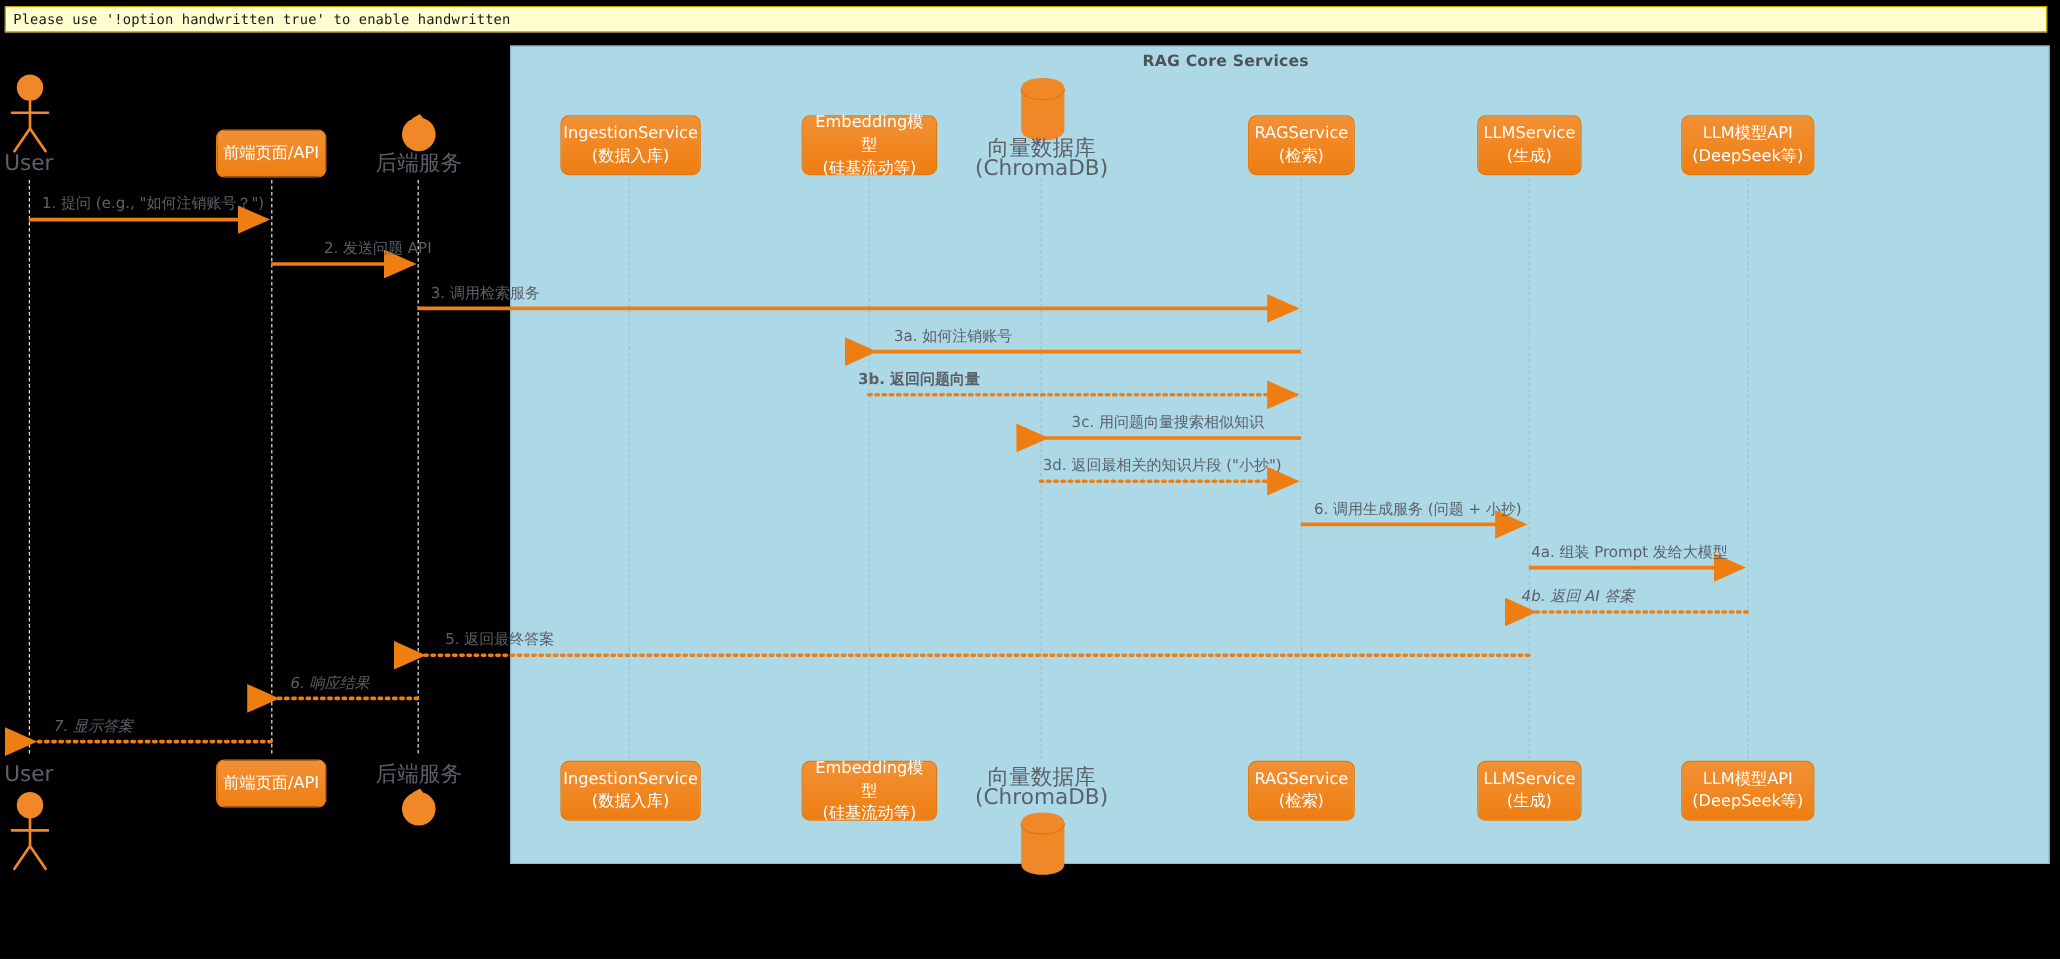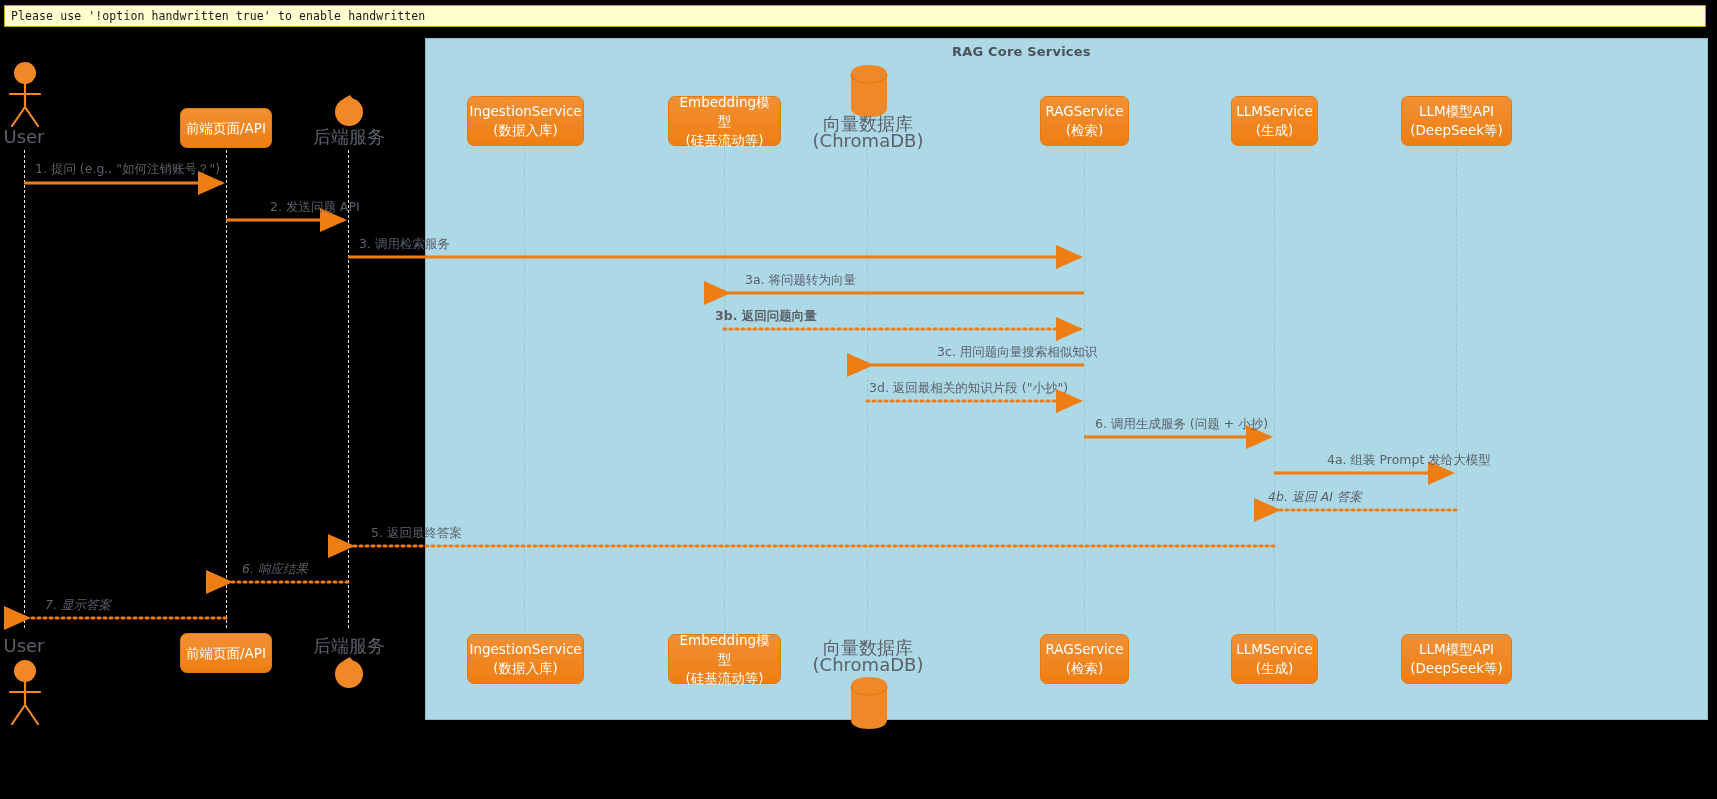--- a/index.html
+++ b/index.html
@@ -287,24 +287,24 @@
     <line x1="1274" y1="546" x2="352" y2="546" stroke="#EE7E12" stroke-width="3" stroke-dasharray="2,4" stroke-linecap="round" marker-end="url(#ah-l)"></line>
 
     <line x1="348" y1="582" x2="230" y2="582" stroke="#EE7E12" stroke-width="3" stroke-dasharray="2,4" stroke-linecap="round" marker-end="url(#ah-l)"></line>
 
     <line x1="226" y1="618" x2="28" y2="618" stroke="#EE7E12" stroke-width="3" stroke-dasharray="2,4" stroke-linecap="round" marker-end="url(#ah-l)"></line>
   </svg>
 
   <div class="msg-label" style="left:35px;   top:161px;">1. 提问 (e.g., "如何注销账号？")</div>
   <div class="msg-label" style="left:238px;  top:199px;margin-left:32px;">2. 发送问题 API</div>
   <div class="msg-label" style="left:359px;  top:236px;">3. 调用检索服务</div>
-  <div class="msg-label" style="left:745px;  top:272px;">3a. 将问题转为向量</div>
+  <div class="msg-label" style="left:745px;  top:272px;">3a. 如何注销账号</div>
   <div class="msg-label" style="left:715px;  top:308px;font-weight:bold;">3b. 返回问题向量</div>
-  <div class="msg-label" style="left:893px;  top:344px;margin-left:44px;">3c. 用问题向量搜索相似知识</div>
+  <div class="msg-label" style="left:893px;  top:344px;">3c. 用问题向量搜索相似知识</div>
   <div class="msg-label" style="left:869px;  top:380px;">3d. 返回最相关的知识片段 ("小抄")</div>
   <div class="msg-label" style="left:1095px; top:416px;">6. 调用生成服务 (问题 + 小抄)</div>
-  <div class="msg-label" style="left:1327px; top:452px;text-align:center;">4a. 组装 Prompt 发给大模型</div>
+  <div class="msg-label" style="left:1276px; top:452px;text-align:center;">4a. 组装 Prompt 发给大模型</div>
   <div class="msg-label" style="left:1268px; top:489px;font-style:italic;">4b. 返回 AI 答案</div>
   <div class="msg-label" style="left:371px;  top:525px;">5. 返回最终答案</div>
   <div class="msg-label" style="left:242px;  top:561px;font-style:italic;">6. 响应结果</div>
   <div class="msg-label" style="left:45px;   top:597px;font-style:italic;">7. 显示答案</div>
 
 </div>
 
 </body></html>

